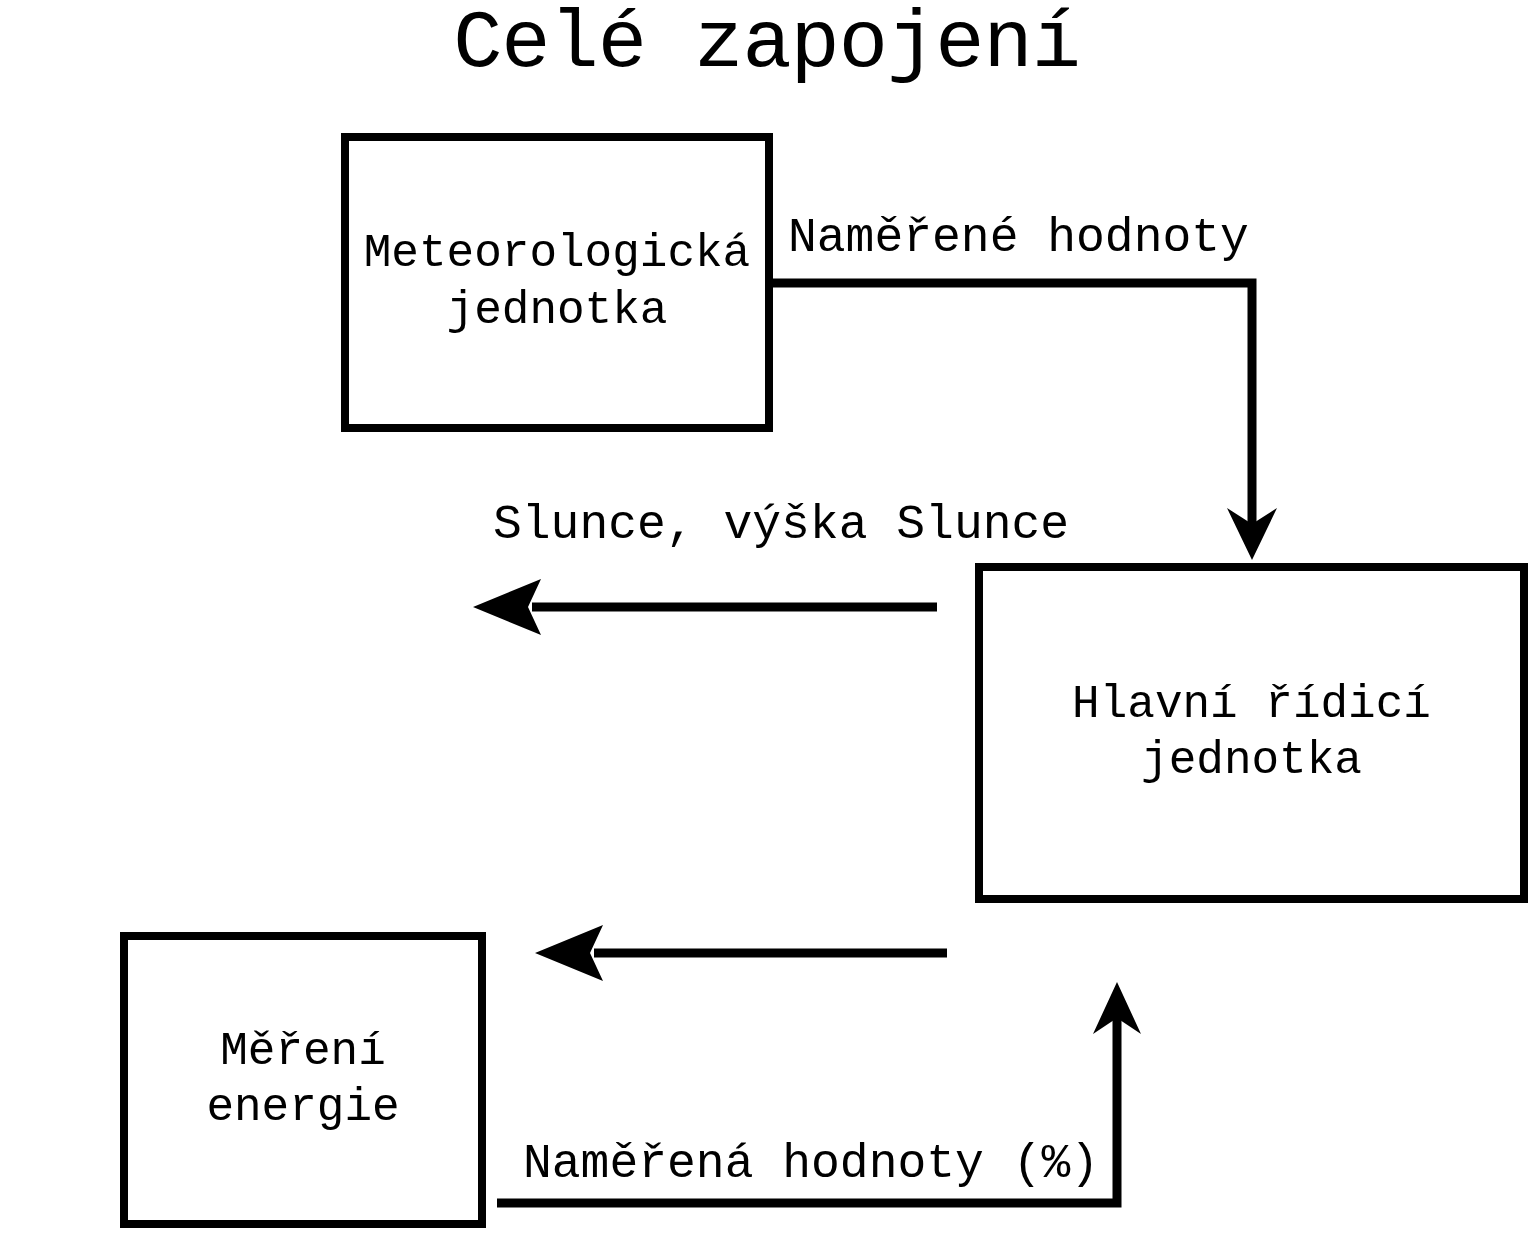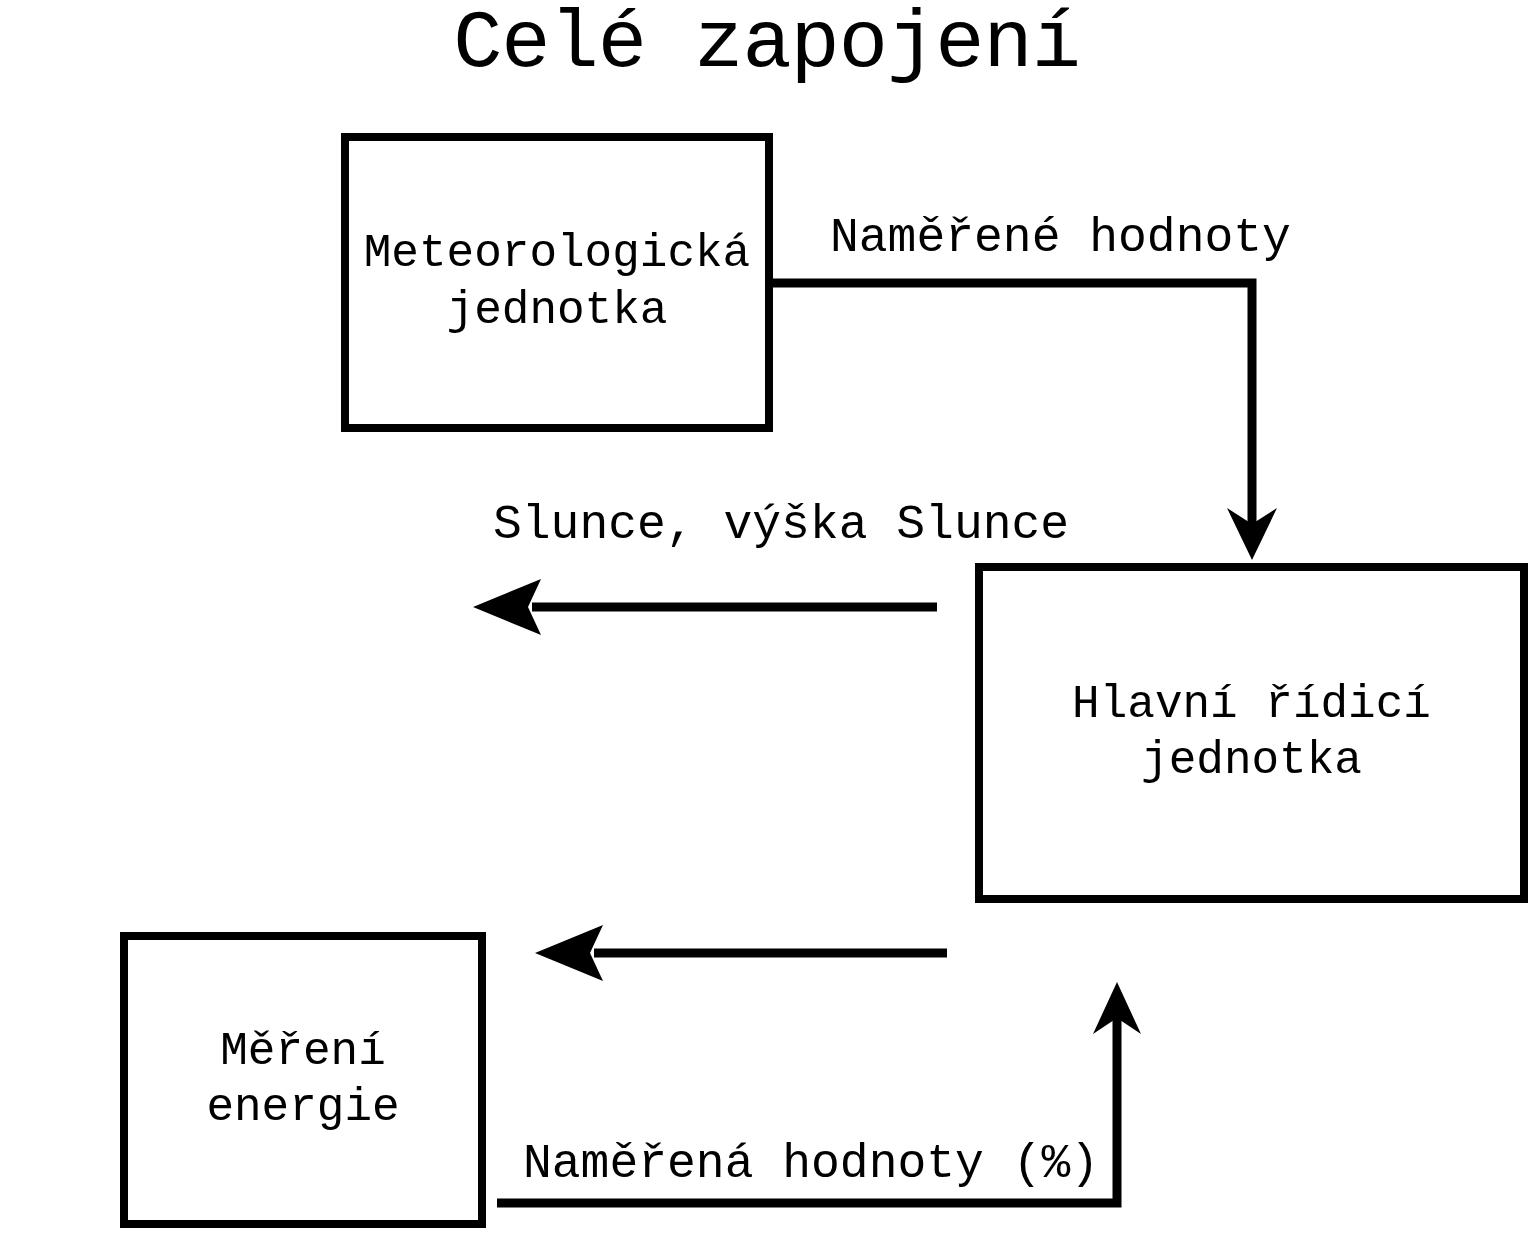--- a/index.html
+++ b/index.html
@@ -55,21 +55,21 @@
   .node-meteo    { left: 305px; top: 133px;  width: 432px; height: 299px; margin-left: 36px; }
   .node-sledovani{ left: 3px;   top: 490px;  width: 449px; height: 298px; }
   .node-hlavni   { left: 975px; top: 563px;  width: 553px; height: 340px; }
   .node-mereni   { left: 120px; top: 932px;  width: 366px; height: 296px; }
   .edge-label {
     position: absolute;
     font-size: 48px;
     line-height: 1.17;
     white-space: pre-line;
   }
-  .label-namerene  { left: 788px; top: 210px; margin-left: 42px; }
+  .label-namerene  { left: 788px; top: 210px; }
   .label-azimut    { left: 493px; top: 497px; }
   .label-povoleni  { left: 500px; top: 822px; }
   .label-namerena  { left: 523px; top: 1136px; }
 </style>
 </head>
 <body>
 
 <div class="canvas">
 
   <h1 class="diagram-title">Celé zapojení</h1>

